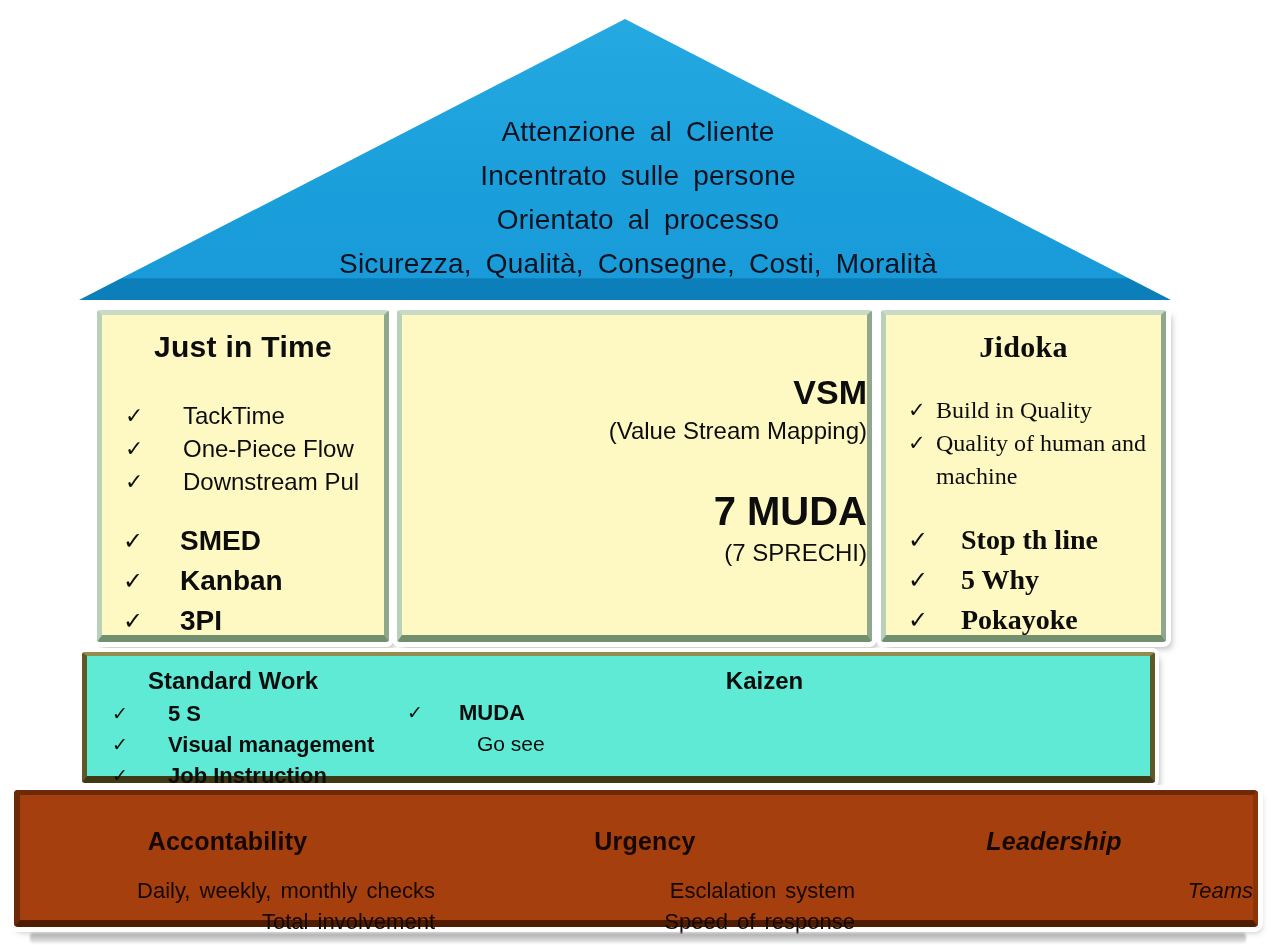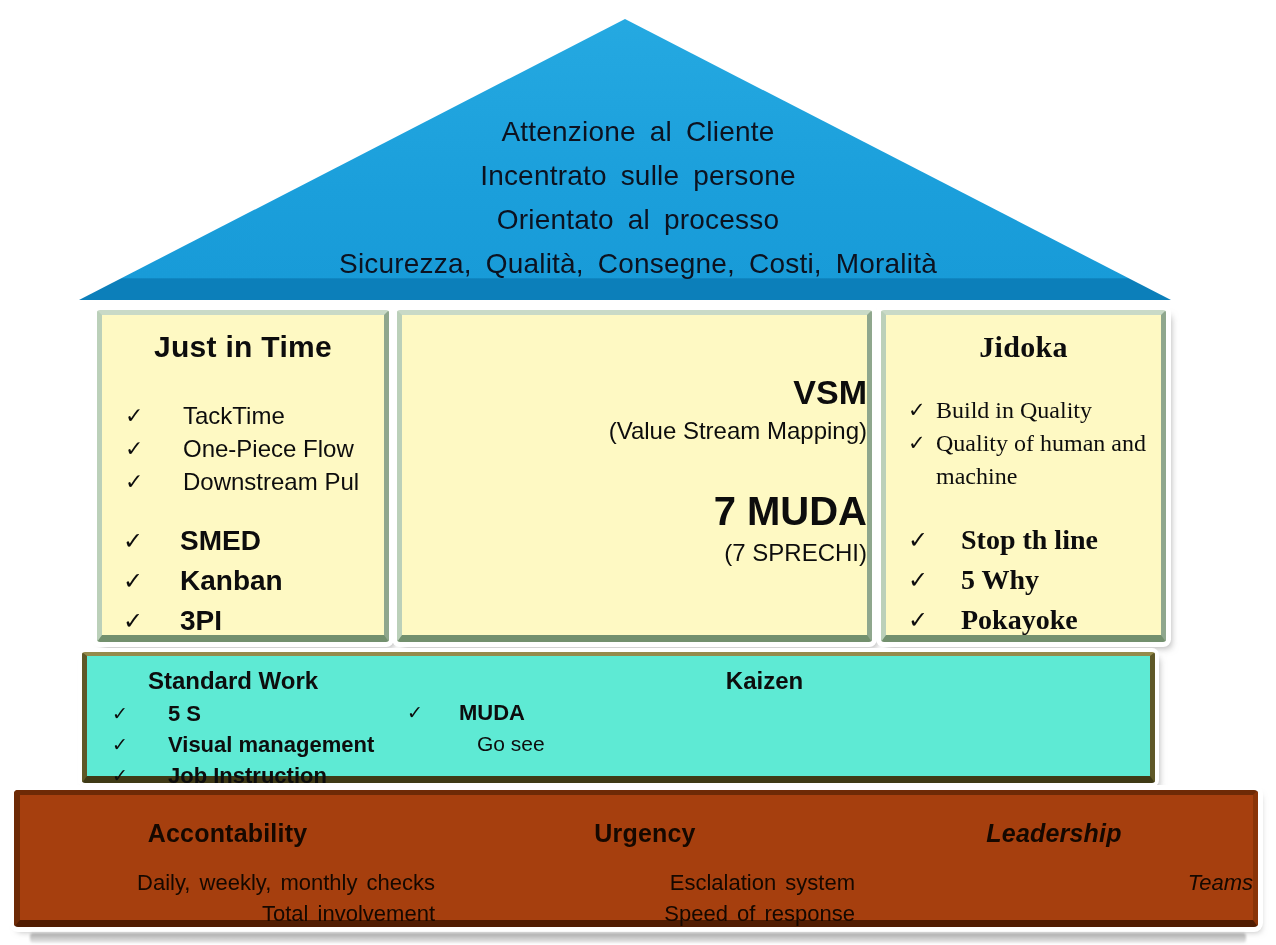--- a/index.html
+++ b/index.html
@@ -95,21 +95,21 @@
     background:#A63F0E;
     border-top:5px solid #6E2A06; border-left:6px solid #6E2A06;
     border-right:5px solid #8A3408; border-bottom:7px solid #511D02;
     border-radius:4px;
     box-shadow:0 0 0 5px #ffffff, 3px 5px 6px rgba(130,130,130,0.55);
     color:#150800;
   }
   .b2col-left   { width:415px; }
   .b2col-center { width:420px; }
   .b2col-right  { flex:1;font-style:italic; }
-  .b2-title { text-align:center; font-weight:bold; font-size:25px; margin-top:24px; letter-spacing:0.2px; }
+  .b2-title { text-align:center; font-weight:bold; font-size:25px; margin-top:32px; letter-spacing:0.2px; }
   .b2-lines { text-align:right; font-size:22px; line-height:31px; margin-top:19px; word-spacing:3px; }
 
   
   .floor-shadow {
     position:absolute; left:30px; top:933px; width:1216px; height:10px;
     background:linear-gradient(180deg,#a9a9a9,#ececec);
     border-radius:3px; filter:blur(1px);
   }
 </style>
 </head>

